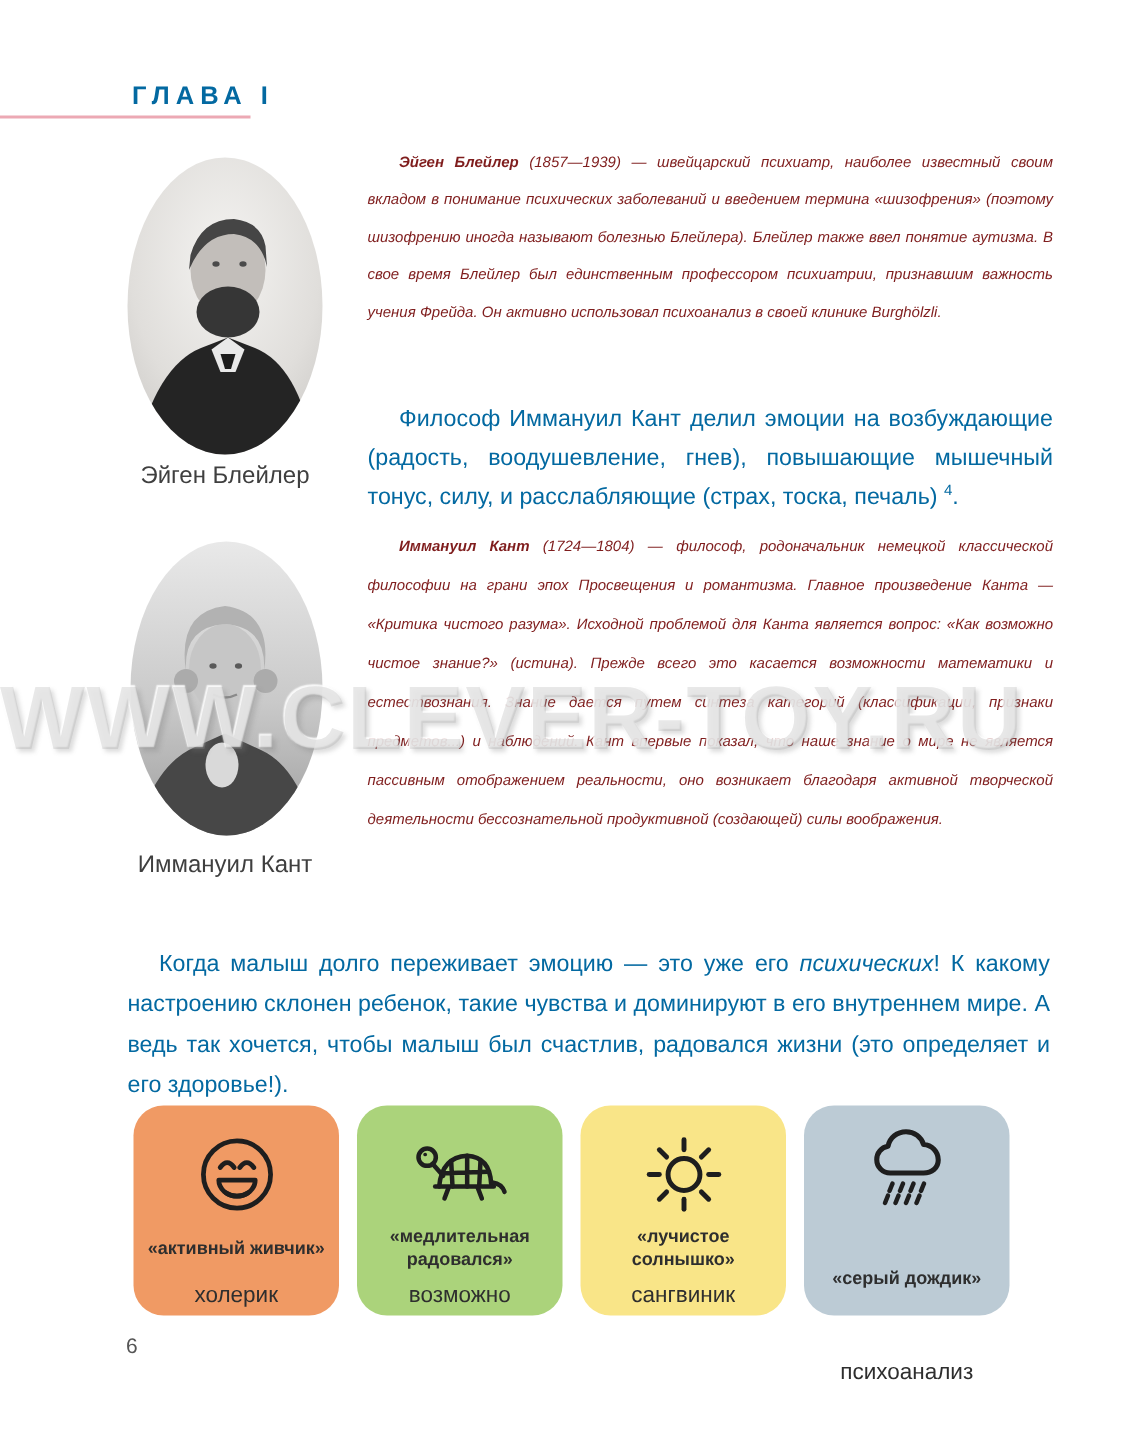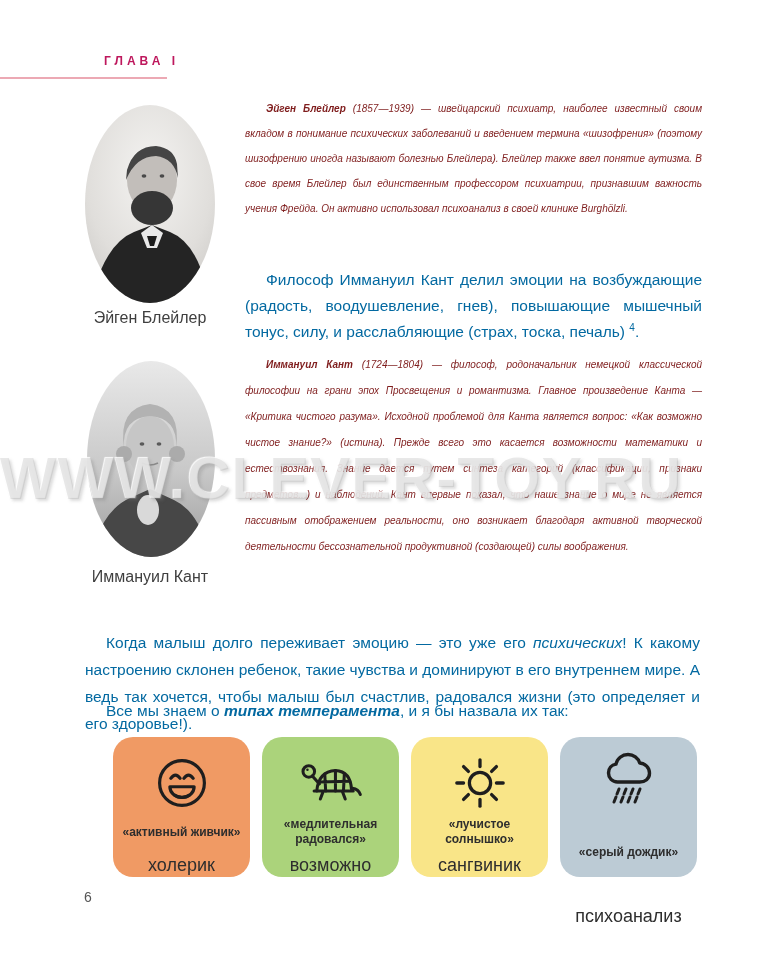--- a/index.html
+++ b/index.html
@@ -1,22 +1,22 @@
 <!DOCTYPE html>
 <html><head>
 <meta charset="utf-8">
 <style>
   html,body{margin:0;padding:0;background:#fff;}
   .page{
     position:relative;width:764px;height:960px;background:#ffffff;
     font-family:"Liberation Sans",sans-serif;color:#383838;overflow:hidden;
   }
   .chapter-label{
-    position:absolute;left:88px;top:54px;font-size:12px;font-weight:700;
-    letter-spacing:4px;color:#be185d;margin-left:16px;
+    position:absolute;left:88px;top:54px;font-size:17px;font-weight:700;
+    letter-spacing:4px;color:#0369a1;
   }
   .chapter-line{
     position:absolute;left:0;top:77px;width:167px;height:2px;background:#eca9b4;
   }
   .portrait{position:absolute;}
   .caption{
     position:absolute;width:180px;text-align:center;font-size:16px;color:#3f3f3f;
   }
   .bio{
     position:absolute;left:245px;width:457px;font-size:10px;line-height:25px;
@@ -30,33 +30,33 @@
   .para .emph-bi{font-style:italic;font-weight:700;}
   sup.fnote{font-size:10px;vertical-align:super;line-height:0;}
   .watermark{
     position:absolute;left:0;top:444px;width:764px;text-align:left;
     font-size:60px;font-weight:700;letter-spacing:1px;white-space:nowrap;
     color:rgba(150,150,150,0.22);
     text-shadow:-1px -1px 1px rgba(255,255,255,0.9),2px 2px 3px rgba(120,120,120,0.25);
     pointer-events:none;z-index:5;
   }
   .cards{
-    position:absolute;left:89px;top:737px;display:flex;gap:12px;margin-left:24px;
+    position:absolute;left:89px;top:737px;display:flex;gap:12px;
   }
   .card{
     width:137px;height:140px;border-radius:20px;display:flex;flex-direction:column;
     align-items:center;box-sizing:border-box;padding-top:14px;
   }
   .card .icon-wrap{height:64px;display:flex;align-items:center;justify-content:center;}
   .card .card-label{
     height:34px;display:flex;align-items:center;justify-content:center;text-align:center;
     font-size:12px;font-weight:700;line-height:15px;color:#2e2e2e;padding:0 6px;
   }
   .card .card-type{
-    margin-top:6px;font-size:18px;color:#2e2e2e;text-align:center;
+    margin-top:6px;font-size:15px;color:#2e2e2e;text-align:center;
   }
   .page-number{
     position:absolute;left:84px;top:889px;font-size:14px;color:#555;
   }
 </style>
 </head>
 <body>
 
 <div class="page">
 
@@ -121,21 +121,20 @@
         <path d="M56 103 Q64 107 72 103" stroke="#8a8a8a" stroke-width="1.6" fill="none"></path>
       </g>
     </svg>
   </div>
   <div class="caption" style="left:60px;top:568px;">Иммануил Кант</div>
 
   <div class="watermark">WWW.CLEVER-TOY.RU</div>
 
   <p class="para" style="left:85px;top:629px;width:615px;line-height:27px;margin:0;"><span>Когда малыш долго переживает эмоцию — это уже его </span><span class="emph-i">психических</span><span>! К какому настроению склонен ребенок, такие чувства и доминируют в его внутреннем мире. А ведь так хочется, чтобы малыш был счастлив, радовался жизни (это определяет и его здоровье!).</span></p>
 
-  <p class="para" style="left:85px;top:702px;width:615px;margin:0;"><span>Все мы знаем о </span><span class="emph-bi">типах темперамента</span><span>, и я бы назвала их так:</span></p>
 
   <div class="cards">
 
     <div class="card" style="background: rgb(240, 154, 100);">
       <div class="icon-wrap">
         <svg width="56" height="56" viewBox="0 0 60 60" fill="none" stroke="#1e1e1e" stroke-width="3.4" stroke-linecap="round" stroke-linejoin="round">
           <circle cx="30" cy="30" r="24"></circle>
           <path d="M18 25 q5 -7 10 0"></path>
           <path d="M32 25 q5 -7 10 0"></path>
           <path d="M17 34 h26 a13 11.5 0 0 1 -26 0 z"></path>

